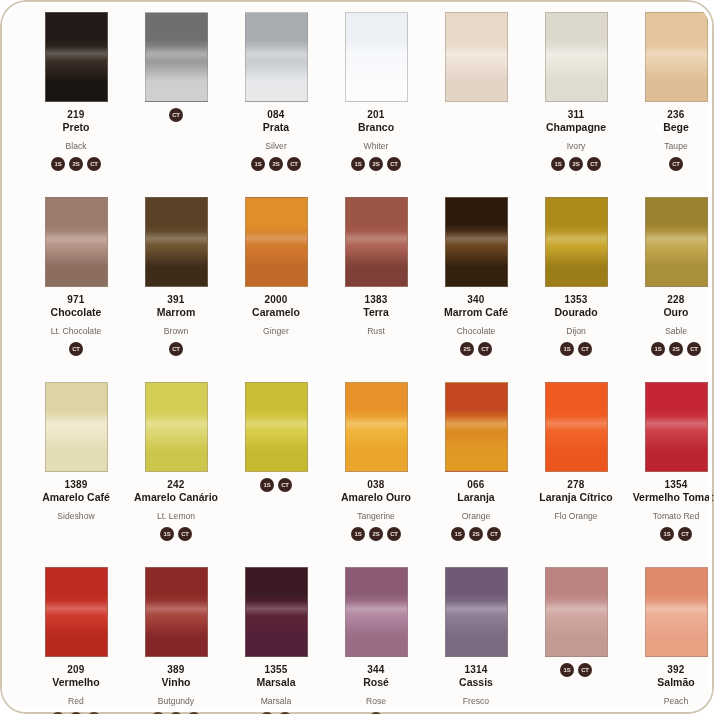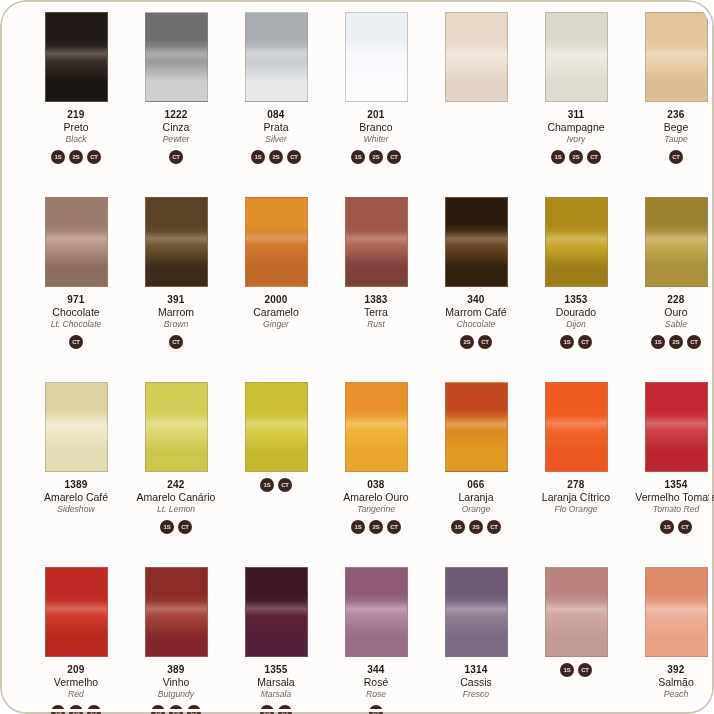--- a/index.html
+++ b/index.html
@@ -95,32 +95,31 @@
     width: 100px;
   }
   .code {
     font-size: 10px;
     font-weight: bold;
     color: #241a14;
     letter-spacing: 0.2px;
   }
   .name-pt {
     font-size: 10.5px;
-    font-weight: normal;
+    font-weight: bold;
     color: #241a14;
     margin-top: 1px;
     white-space: nowrap;
   }
   .name-en {
     font-size: 8.6px;
     font-weight: normal;
     color: #6f6660;
-    margin-top: 2px;
+    margin-top: 9px;
     white-space: nowrap;
-    font-style: italic;
   }
 
   .badges {
     margin-top: 5px;
     display: flex;
     gap: 4px;
     justify-content: center;
     align-items: center;
     min-height: 15px;
   }
@@ -152,25 +151,20 @@
           <div class="name-en">Black</div>
         </div>
         <div class="badges">
           <span class="badge">1S</span>
           <span class="badge">2S</span>
           <span class="badge">CT</span>
         </div>
       </div>
       <div class="swatch-cell">
         <div class="chip" style="background: linear-gradient(rgb(111, 111, 111) 0%, rgb(111, 111, 111) 30%, rgb(155, 155, 155) 48%, rgb(155, 155, 155) 56%, rgb(207, 207, 207) 78%, rgb(207, 207, 207) 100%);"></div>
-        <div class="labels">
-          <div class="code">1222</div>
-          <div class="name-pt">Cinza</div>
-          <div class="name-en">Pewter</div>
-        </div>
         <div class="badges">
           <span class="badge">CT</span>
         </div>
       </div>
       <div class="swatch-cell">
         <div class="chip" style="background: linear-gradient(rgb(169, 173, 178) 0%, rgb(169, 173, 178) 30%, rgb(201, 204, 208) 48%, rgb(201, 204, 208) 56%, rgb(230, 232, 234) 78%, rgb(230, 232, 234) 100%);"></div>
         <div class="labels">
           <div class="code">084</div>
           <div class="name-pt">Prata</div>
           <div class="name-en">Silver</div>

